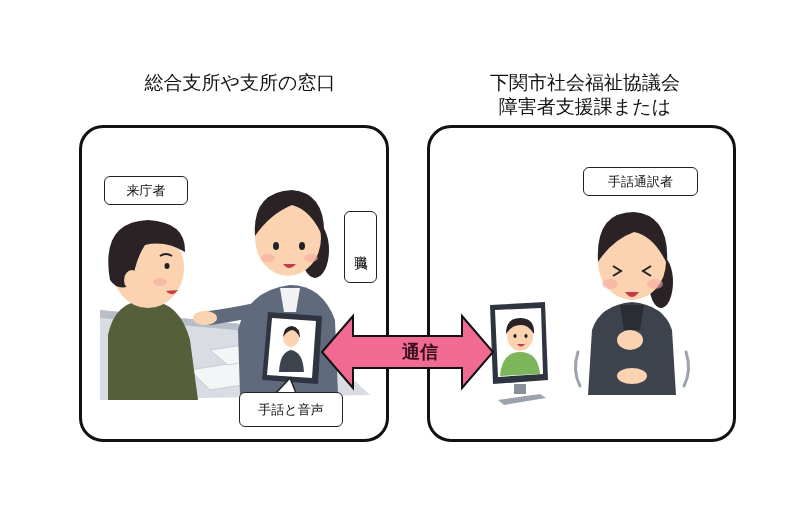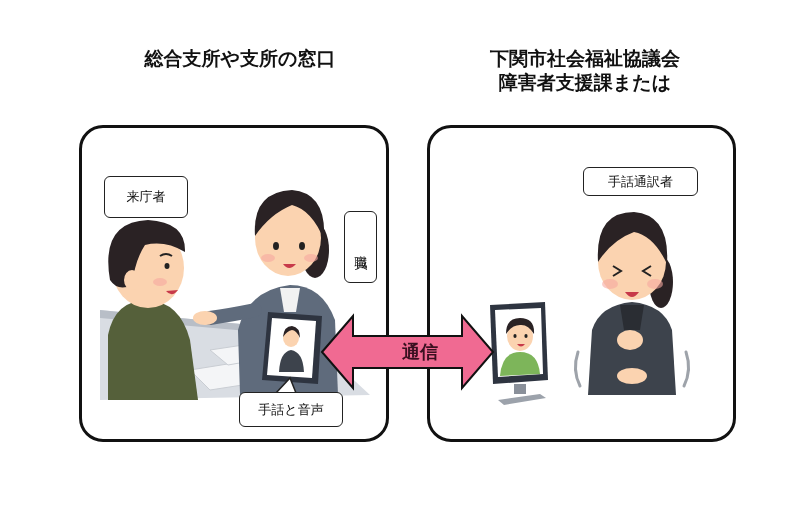--- a/index.html
+++ b/index.html
@@ -1,26 +1,26 @@
 <!DOCTYPE html>
 <html><head>
 <meta charset="utf-8">
 <style>
   html, body { margin: 0; padding: 0; background: #ffffff; }
   body { width: 803px; height: 508px; position: relative; overflow: hidden;
          font-family: "DejaVu Sans", "Liberation Sans", sans-serif; color: #111; }
-  .heading { position: absolute; font-weight: bold; font-size: 19px; text-align: center; line-height: 24px; color: #111; }
+  .heading { position: absolute; font-weight: normal; font-size: 19px; text-align: center; line-height: 24px; color: #111; margin-top: 24px; }
   #h-left { left: 80px; width: 320px; top: 46px; }
   #h-right { left: 440px; width: 290px; top: 46px; }
   .panel { position: absolute; border: 3px solid #111; border-radius: 24px; background: #fff; box-sizing: border-box; }
   #panel-left { left: 79px; top: 125px; width: 310px; height: 317px; }
   #panel-right { left: 427px; top: 125px; width: 309px; height: 317px; }
   .label { position: absolute; border: 1.5px solid #222; border-radius: 6px; background: #fff;
            font-size: 13px; display: flex; align-items: center; justify-content: center; box-sizing: border-box; z-index: 5; }
-  #lbl-visitor { left: 104px; top: 176px; width: 84px; height: 42px; }
+  #lbl-visitor { left: 104px; top: 176px; width: 84px; height: 29px; }
   #lbl-staff { left: 344px; top: 211px; width: 33px; height: 72px; writing-mode: vertical-rl; letter-spacing: 2px; }
   #lbl-interpreter { left: 583px; top: 167px; width: 115px; height: 29px; }
   #lbl-voice { left: 207px; top: 392px; width: 104px; height: 35px; z-index: 6; margin-left: 32px; }
   svg.art { position: absolute; left: 0; top: 0; }
   #arrow-text { position: absolute; left: 368px; top: 340px; width: 70px; text-align: right;
                 font-weight: bold; font-size: 18px; color: #3a1020; z-index: 8; }
 </style>
 </head>
 <body>
 

